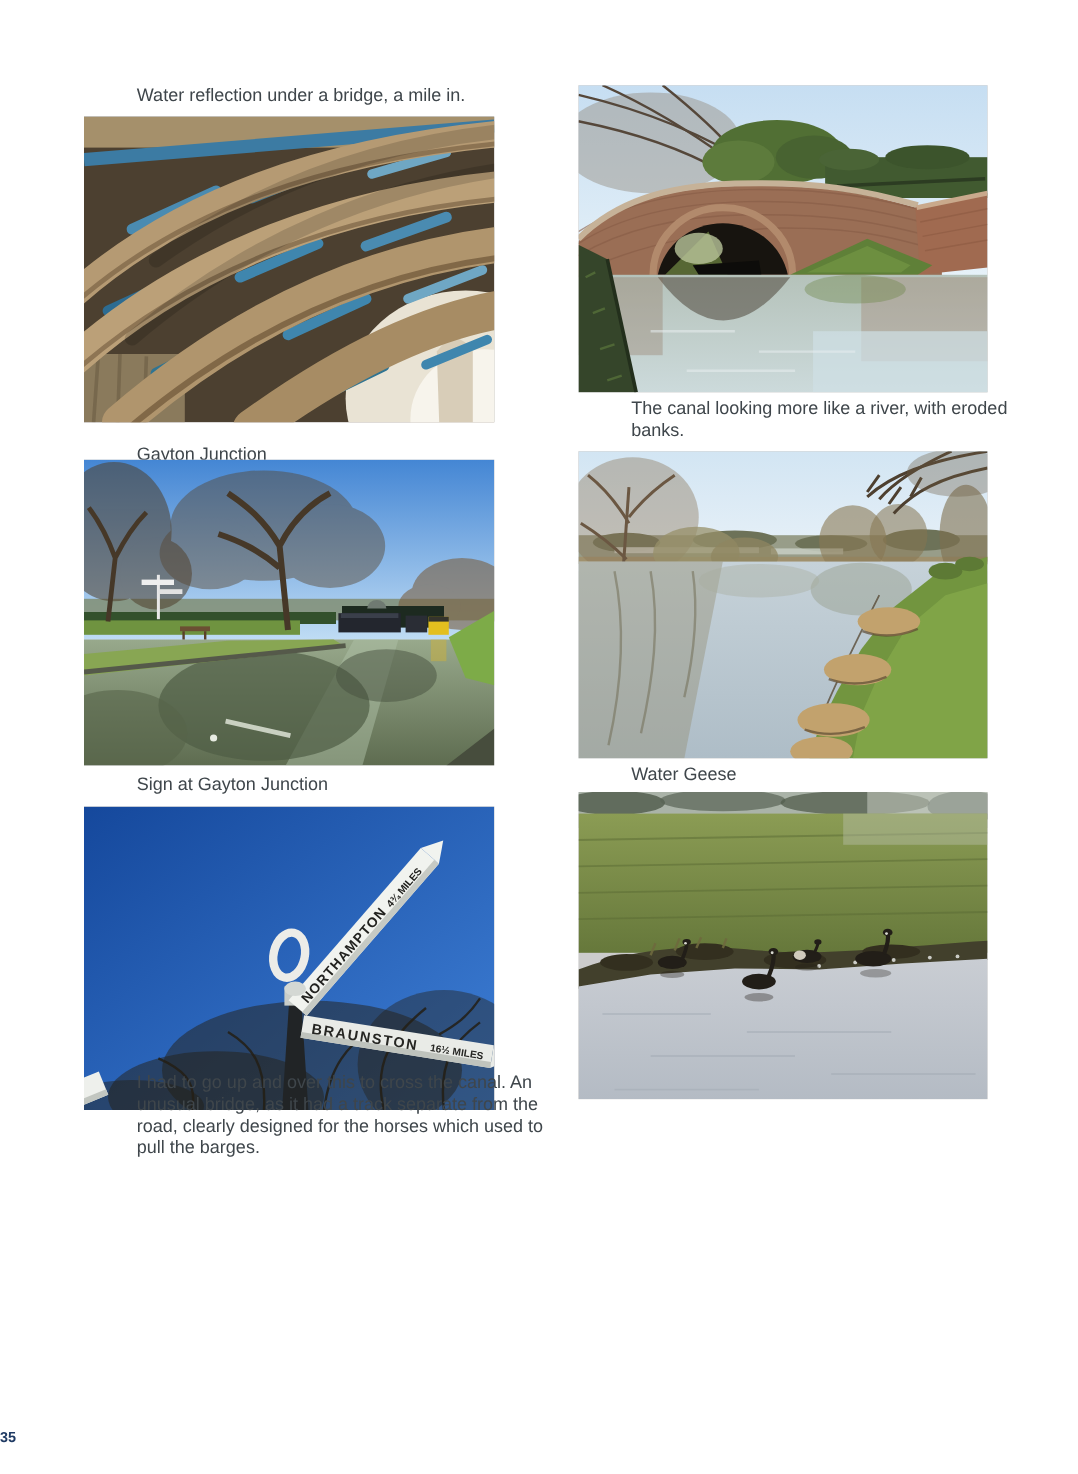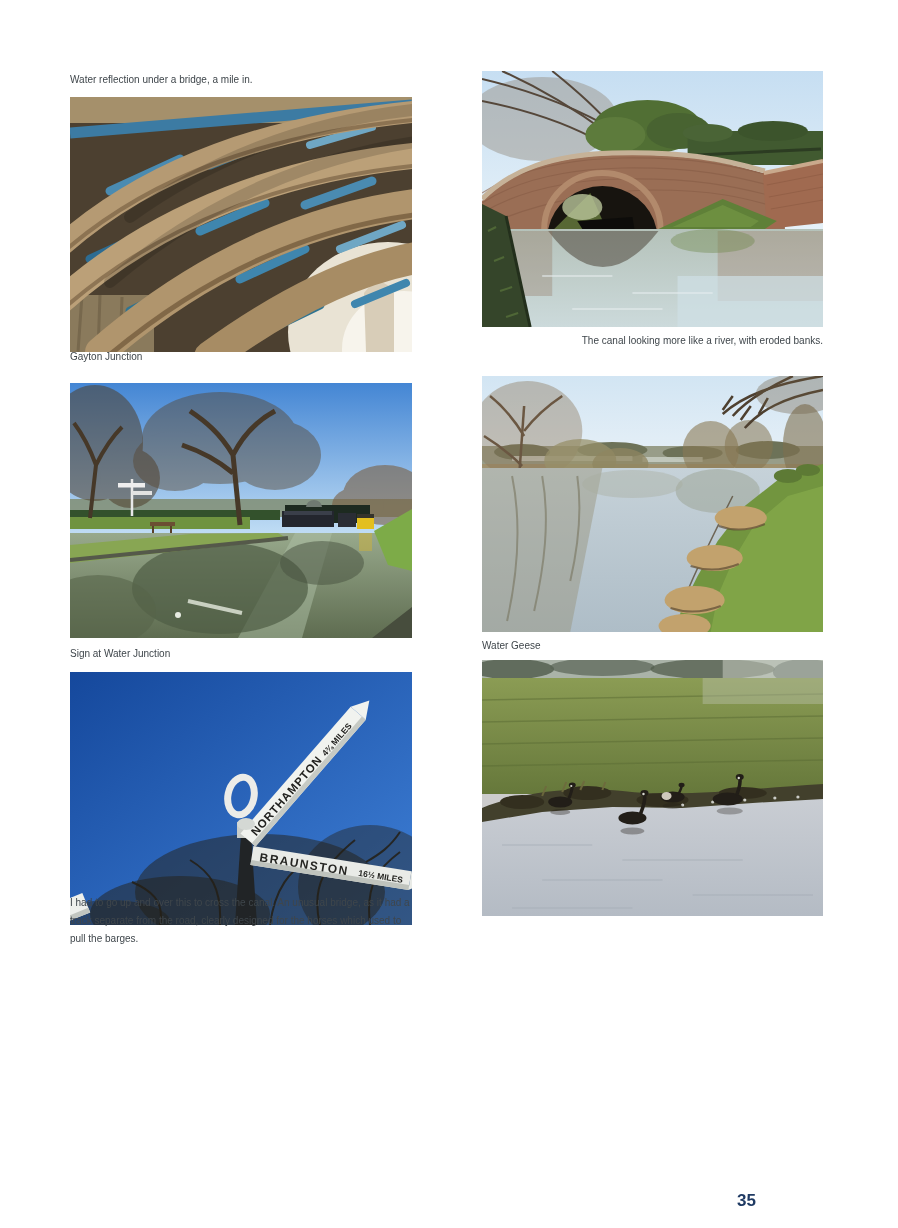--- a/index.html
+++ b/index.html
@@ -1,30 +1,30 @@
 <!DOCTYPE html>
 <html><head>
 <meta charset="utf-8">
 <style>
   html,body{margin:0;padding:0;}
   body{
     width:898px;height:1228px;position:relative;background:#ffffff;
     font-family:"Liberation Sans",sans-serif;overflow:hidden;
   }
   .cap{
-    position:absolute;font-size:10px;line-height:18px;color:#3f464b;
-    font-family:"Liberation Sans",sans-serif;font-weight:400;
+    position:absolute;font-size:15px;line-height:18px;color:#3f464b;
+    font-family:"Liberation Sans",sans-serif;font-weight:400;margin-left:44px;
   }
   .photo{
     position:absolute;margin:0;padding:0;overflow:hidden;background:#ccc;
   }
   .photo svg{display:block;width:100%;height:100%;}
   .pagenum{
-    position:absolute;top:1191px;left:0;width:756px;text-align:right;
-    font-size:17px;font-weight:700;color:#1f3a63;
+    position:absolute;top:1191px;left:0;width:756px;text-align:left;
+    font-size:12px;font-weight:700;color:#1f3a63;
   }
 </style>
 </head>
 <body>
 
 <div class="cap" style="left:70px;top:71px;width:342px;">Water reflection under a bridge, a mile in.</div>
 
 <figure class="photo" style="left:70px;top:97px;width:342px;height:255px;">
   <svg viewBox="0 0 342 255" preserveAspectRatio="none">
     <rect x="0" y="0" width="342" height="255" fill="#4c4030"></rect>
@@ -53,21 +53,21 @@
       <path d="M30,266 C140,171 250,129 352,117" stroke="#6d5638" stroke-width="5" opacity="0.7"></path>
       <path d="M190,237 L250,208" stroke="#2f7492" stroke-width="9"></path>
       <path d="M285,207 L336,186" stroke="#3f86ae" stroke-width="8"></path>
       <path d="M140,260 C220,202 290,170 352,160" stroke="#a78c64" stroke-width="32"></path>
       <path d="M60,120 C150,55 250,22 352,12" stroke="#000000" stroke-width="12" opacity="0.15"></path>
       <path d="M40,185 C140,100 250,58 352,44" stroke="#000000" stroke-width="12" opacity="0.15"></path>
     </g>
   </svg>
 </figure>
 
-<div class="cap" style="left:70px;top:348px;width:342px;">Gayton Junction</div>
+<div class="cap" style="left:70px;top:370px;width:342px;">Gayton Junction</div>
 
 <figure class="photo" style="left:70px;top:383px;width:342px;height:255px;">
   <svg viewBox="0 0 342 255" preserveAspectRatio="none">
     <defs>
       <linearGradient id="p2sky" x1="0" y1="0" x2="0" y2="1">
         <stop offset="0" stop-color="#4486d4"></stop>
           <stop offset="1" stop-color="#bfdcf4"></stop>
       </linearGradient>
       <linearGradient id="p2water" x1="0" y1="0" x2="0" y2="1">
         <stop offset="0" stop-color="#98a98c"></stop>
@@ -113,21 +113,21 @@
     <circle cx="108" cy="232" r="3" fill="#e7ebe2"></circle>
     <polygon points="0,162 120,151 208,150 218,156 0,180" fill="#88a653"></polygon>
     <path d="M0,177 L218,155" stroke="#55594a" stroke-width="4" fill="none"></path>
     <rect x="80" y="139" width="25" height="4" fill="#6b4f33"></rect>
     <path d="M83,143 L83,150 M101,143 L101,150" stroke="#5a4028" stroke-width="2"></path>
     <polygon points="342,126 304,148 318,182 342,188" fill="#7dab48"></polygon>
     <polygon points="342,224 302,255 342,255" fill="#474d3d"></polygon>
   </svg>
 </figure>
 
-<div class="cap" style="left:70px;top:645px;width:342px;">Sign at Water Junction</div>
+<div class="cap" style="left:70px;top:645px;width:342px;">Sign at Gayton Junction</div>
 
 <figure class="photo" style="left:70px;top:672px;width:342px;height:253px;">
   <svg viewBox="0 0 342 253" preserveAspectRatio="none">
     <defs>
       <linearGradient id="p3sky" x1="0" y1="0" x2="1" y2="1">
         <stop offset="0" stop-color="#15489c"></stop>
           <stop offset="1" stop-color="#3e7fd6"></stop>
       </linearGradient>
     </defs>
     <rect x="0" y="0" width="342" height="253" fill="url(#p3sky)"></rect>
@@ -246,21 +246,21 @@
     <path d="M24,145 L48,256" stroke="#232f1c" stroke-width="3" fill="none"></path>
     <g stroke="#56703a" stroke-width="2" opacity="0.8" fill="none">
       <path d="M6,160 L14,156"></path>
         <path d="M12,190 L22,186"></path>
         <path d="M18,220 L30,216"></path>
         <path d="M24,246 L36,242"></path>
     </g>
   </svg>
 </figure>
 
-<div class="cap" style="left:482px;top:332px;width:341px;text-align:right;">The canal looking more like a river, with eroded banks.</div>
+<div class="cap" style="left:482px;top:332px;width:341px;">The canal looking more like a river, with eroded banks.</div>
 
 <figure class="photo" style="left:482px;top:376px;width:341px;height:256px;">
   <svg viewBox="0 0 340 256" preserveAspectRatio="none">
     <defs>
       <linearGradient id="p5sky" x1="0" y1="0" x2="0" y2="1">
         <stop offset="0" stop-color="#d2e5f3"></stop>
           <stop offset="1" stop-color="#eaf2f8"></stop>
       </linearGradient>
       <linearGradient id="p5water" x1="0" y1="0" x2="0" y2="1">
         <stop offset="0" stop-color="#c6d2d9"></stop>

